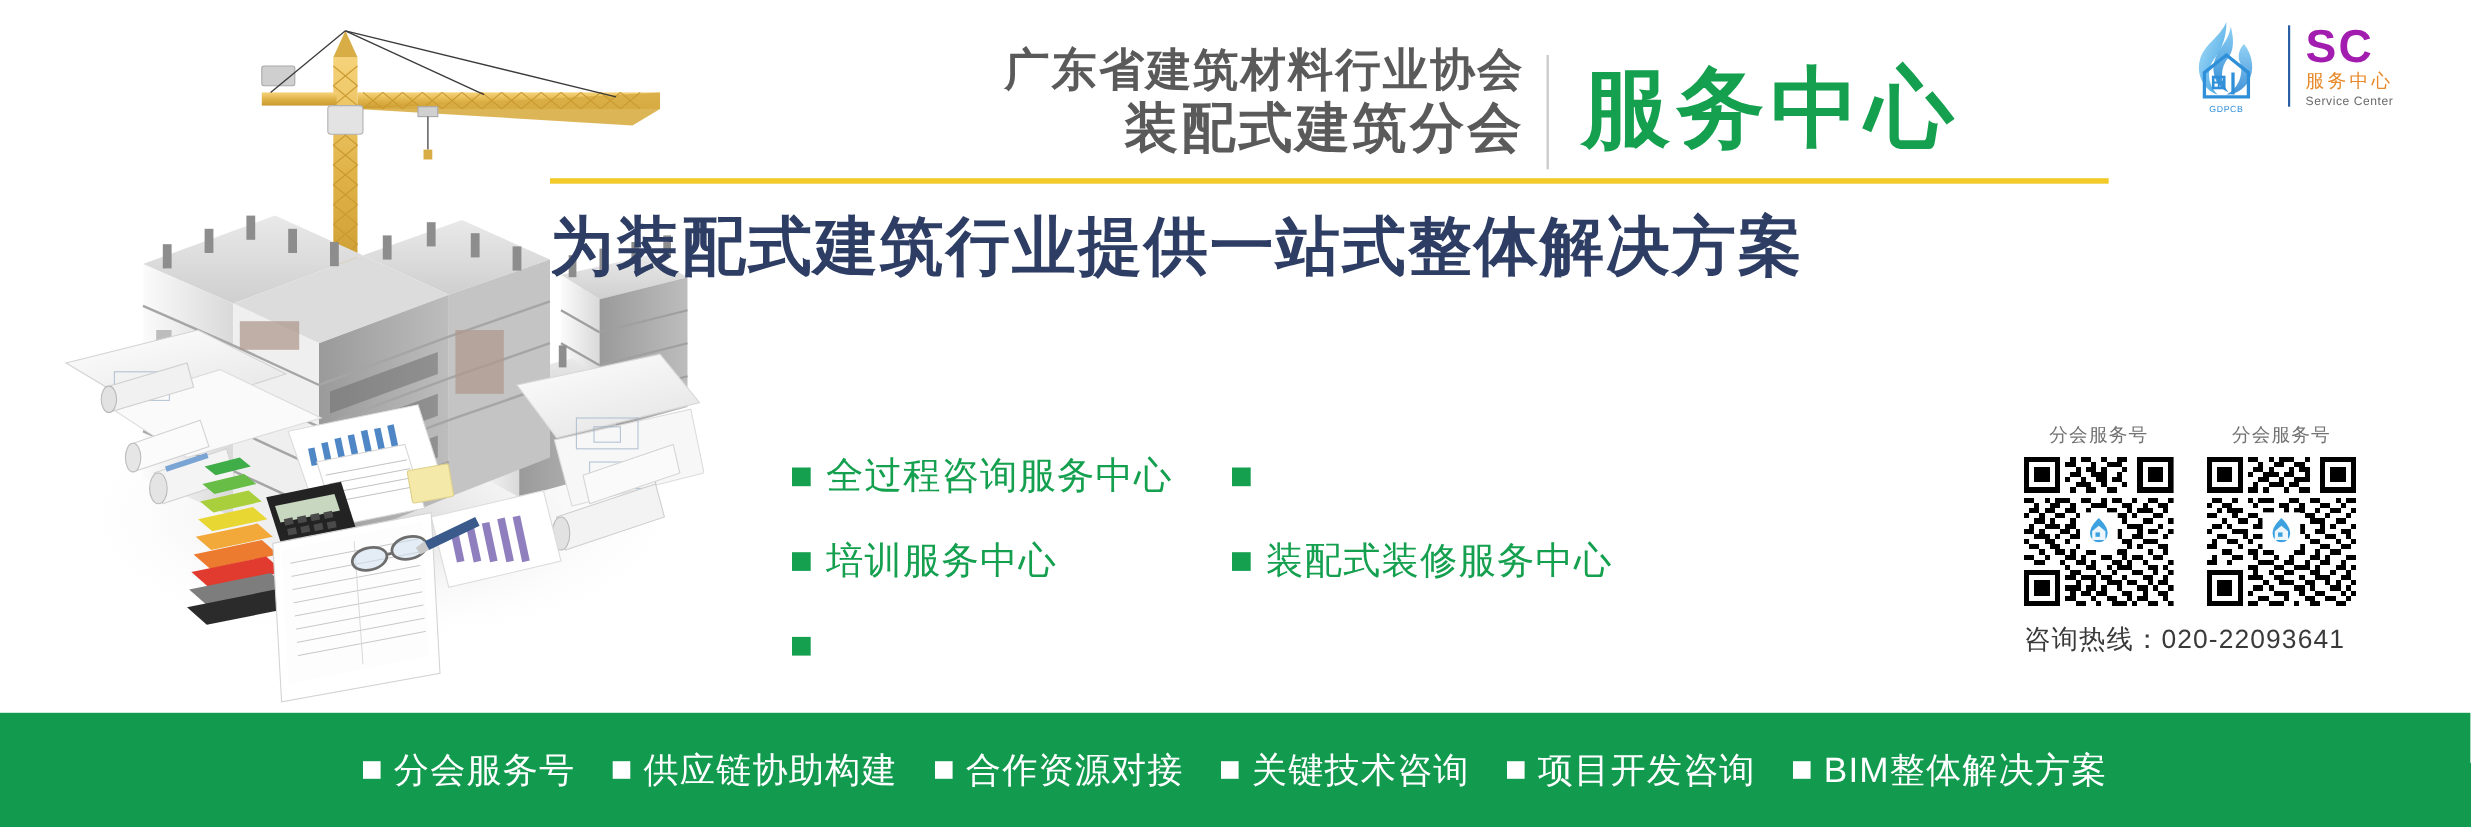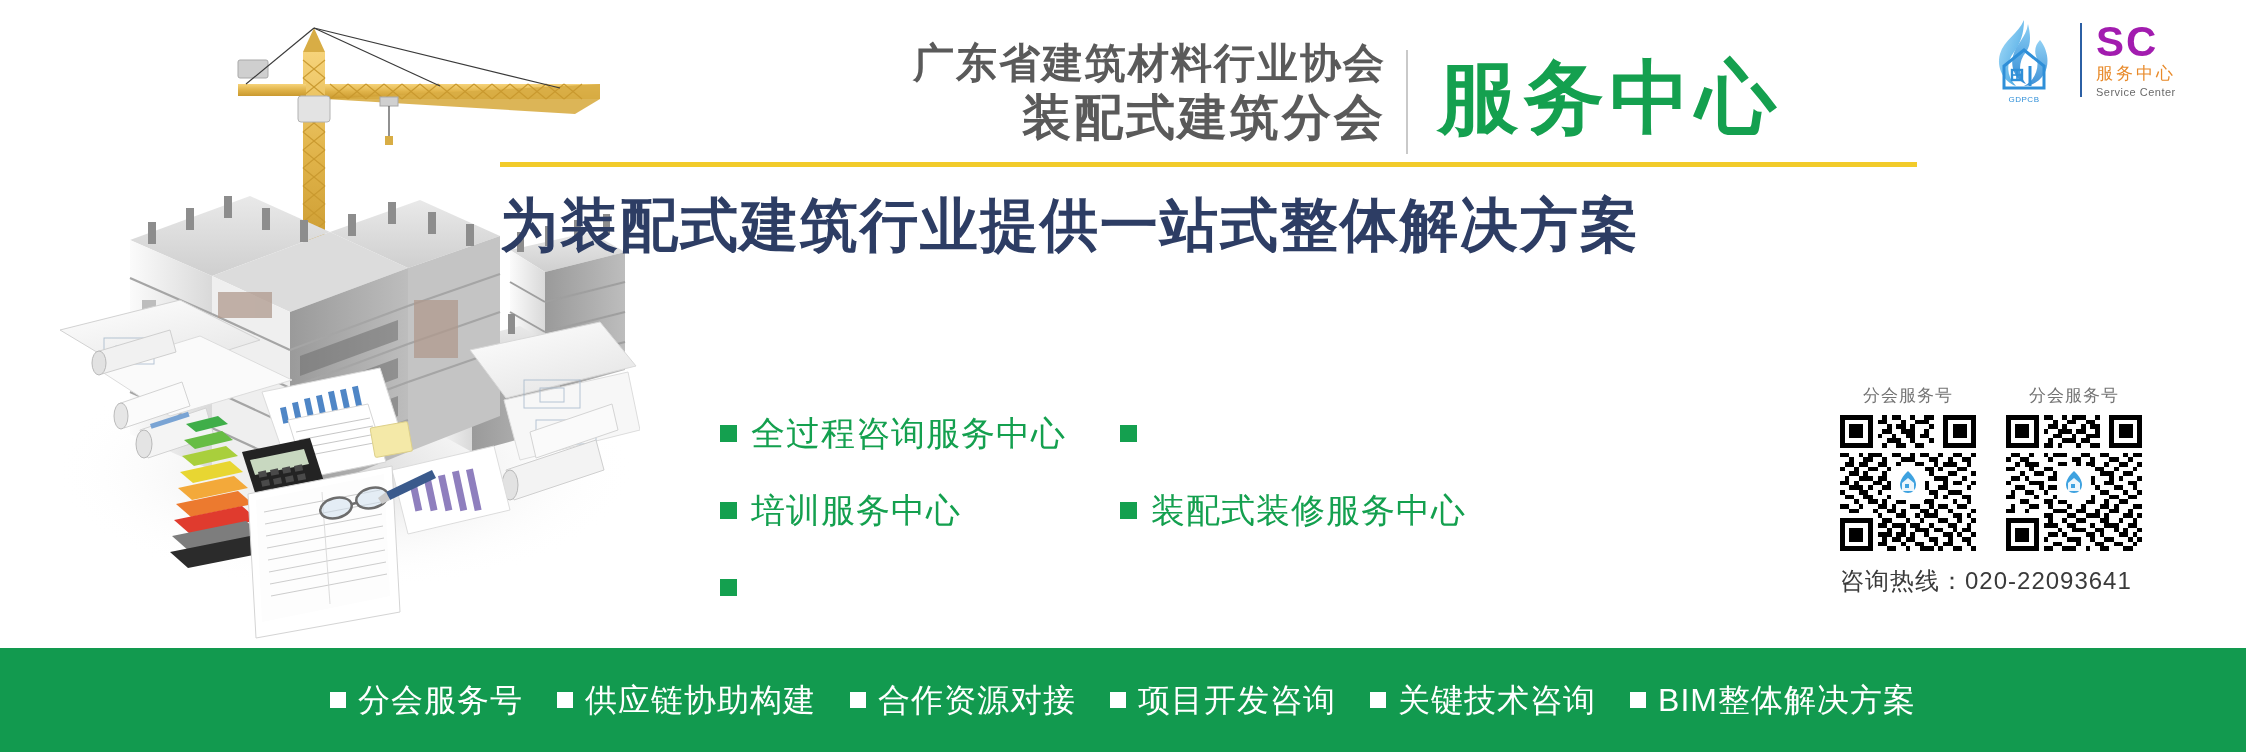--- a/index.html
+++ b/index.html
@@ -1052,25 +1052,25 @@
     <div class="bar-item">
       <span class="bar-bullet"></span>
       <span class="bar-label">供应链协助构建</span>
     </div>
     <div class="bar-item">
       <span class="bar-bullet"></span>
       <span class="bar-label">合作资源对接</span>
     </div>
     <div class="bar-item">
       <span class="bar-bullet"></span>
-      <span class="bar-label">项目开发咨询</span>
+      <span class="bar-label">关键技术咨询</span>
     </div>
     <div class="bar-item">
       <span class="bar-bullet"></span>
-      <span class="bar-label">关键技术咨询</span>
+      <span class="bar-label">项目开发咨询</span>
     </div>
     <div class="bar-item">
       <span class="bar-bullet"></span>
       <span class="bar-label">BIM整体解决方案</span>
     </div>
   </div>
 
 </div>
 
 </body></html>

